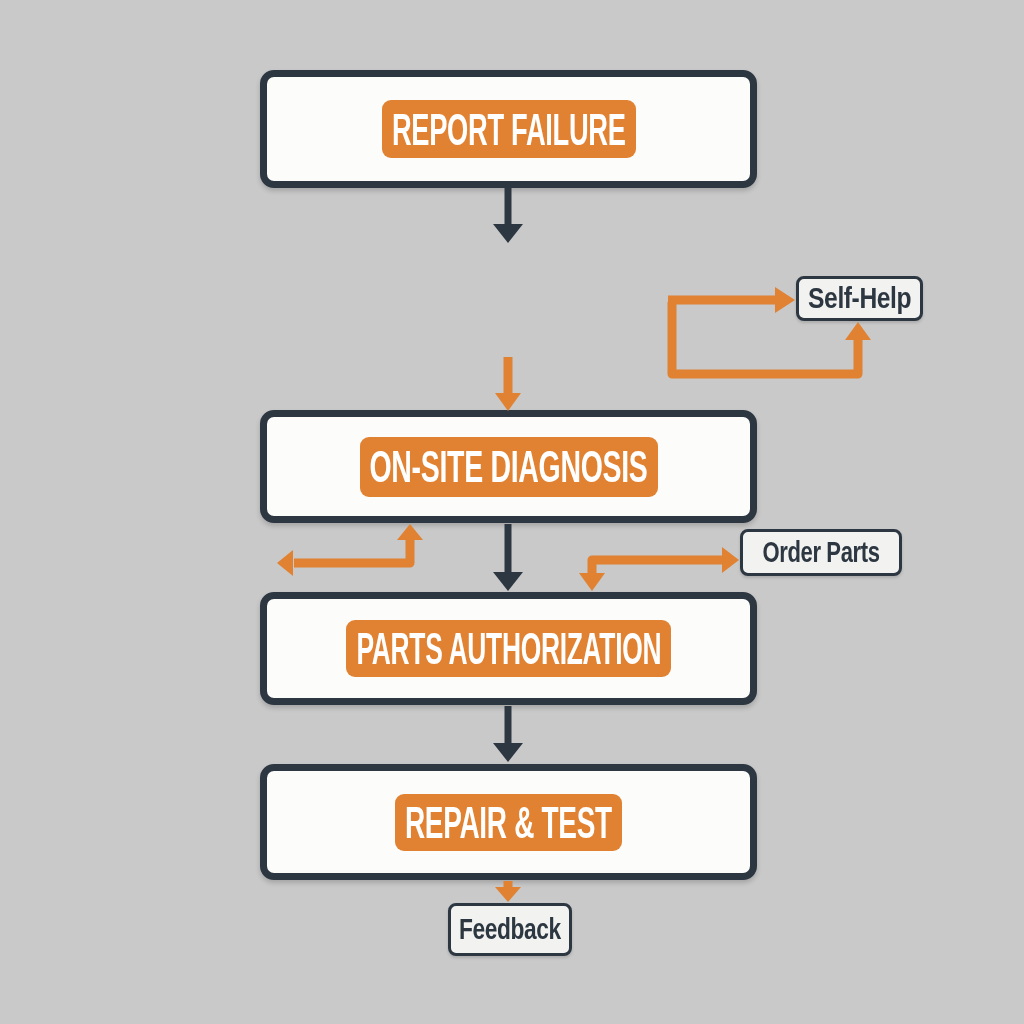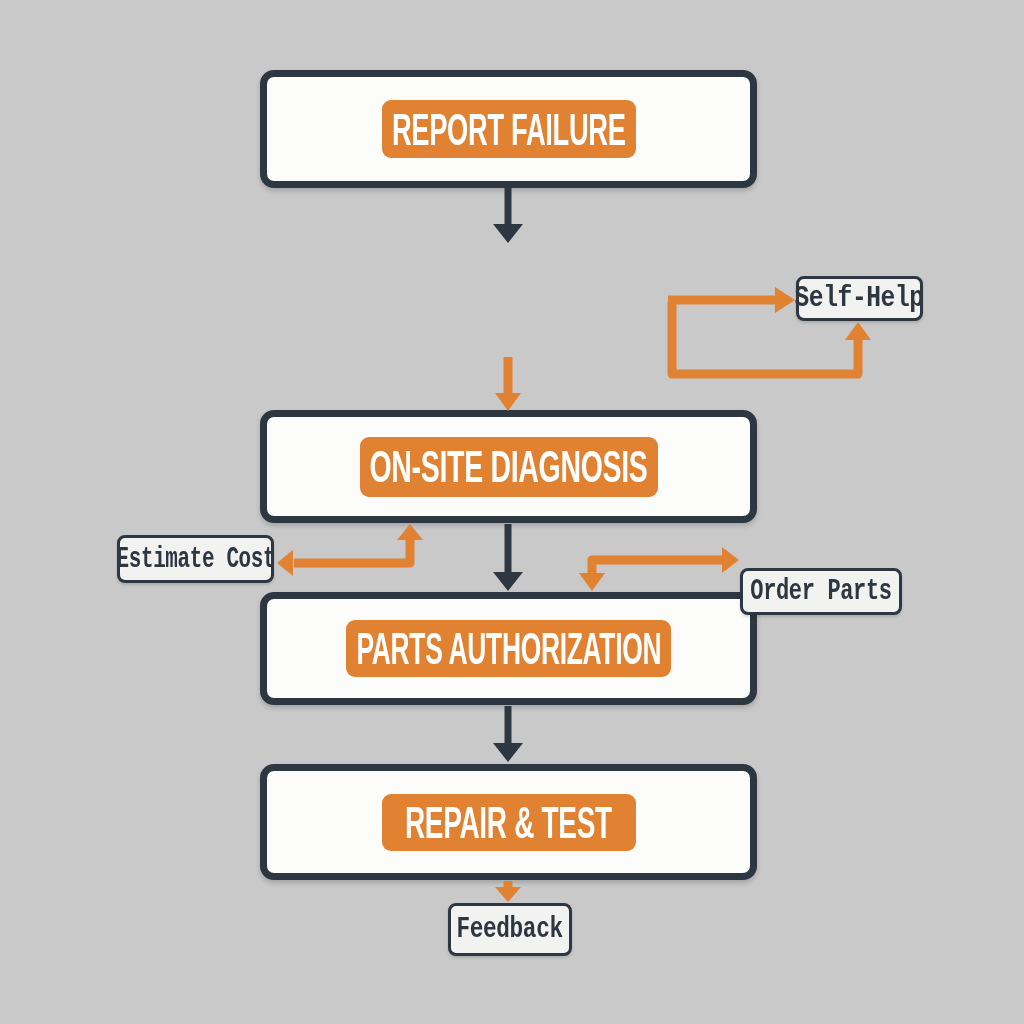--- a/index.html
+++ b/index.html
@@ -40,38 +40,37 @@
     background:var(--accent-orange);
     border-radius:9px;
     display:flex;align-items:center;justify-content:center;
     color:var(--label-text);
     font-weight:bold;font-size:45px;line-height:1;
   }
   .p1{width:254px;height:58px}
   .p2{width:259px;height:57px}
   .p3{width:298px;height:60px}
   .p4{width:325px;height:57px}
-  .p5{width:254px;height:57px}
+  .p5{width:227px;height:57px}
 
   
   .side{
     position:absolute;
     background:var(--small-box-fill);
     border:3px solid var(--box-border);
     border-radius:8px;
     box-shadow:0 2px 3px rgba(0,0,0,.15);
     display:flex;align-items:center;justify-content:center;
     color:var(--box-border);
     font-weight:bold;font-size:29px;line-height:1;
     z-index:1;
-    font-family:Liberation Mono, monospace;
   }
   .selfhelp{left:796px;top:276px;width:127px;height:45px}
   .estimate{left:117px;top:535px;width:157px;height:48px}
-  .orderparts{left:740px;top:568px;width:162px;height:47px}
+  .orderparts{left:740px;top:529px;width:162px;height:47px}
   .feedback{left:448px;top:903px;width:124px;height:53px}
 
   
   .fit{display:inline-block;white-space:nowrap;transform-origin:center;letter-spacing:-0.5px;}
 
   
   svg.connectors{position:absolute;left:0;top:0;z-index:2;pointer-events:none;}
   .dline{stroke:var(--box-border);stroke-width:7px;}
   .dhead{fill:var(--box-border);}
   .oline{stroke:var(--accent-orange);stroke-width:9px;fill:none;stroke-linejoin:round;}
@@ -145,23 +144,20 @@
   <div class="step s5">
     <div class="pill p5">
       <span class="fit" style="transform: scaleX(0.621622);">REPAIR &amp; TEST</span>
     </div>
   </div>
 
   <div class="side selfhelp">
     <span class="fit" style="transform: scaleX(0.85);">Self-Help</span>
   </div>
 
-  <div class="side estimate">
-    <span class="fit" style="transform: scaleX(0.721925);">Estimate Cost</span>
-  </div>
 
   <div class="side orderparts">
     <span class="fit" style="transform: scaleX(0.75974);">Order Parts</span>
   </div>
 
   <div class="side feedback">
     <span class="fit" style="transform: scaleX(0.784615);">Feedback</span>
   </div>
 
 </div>

